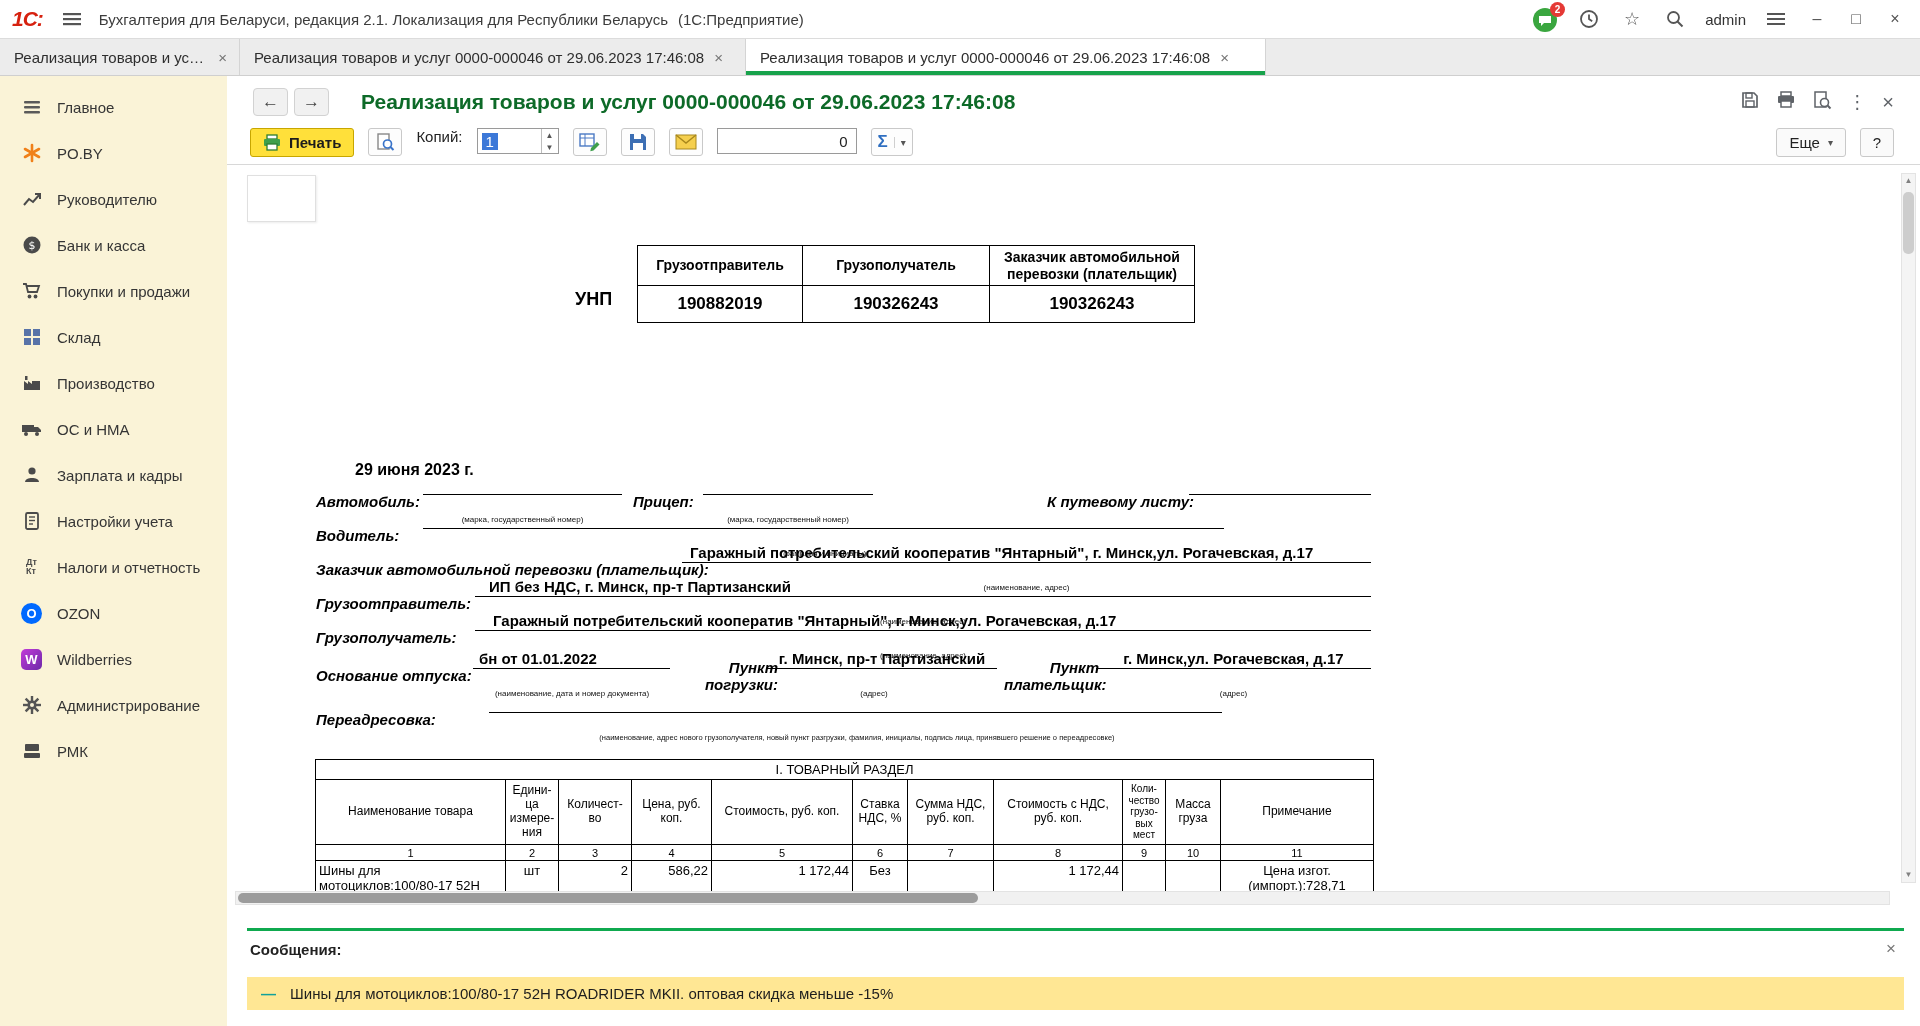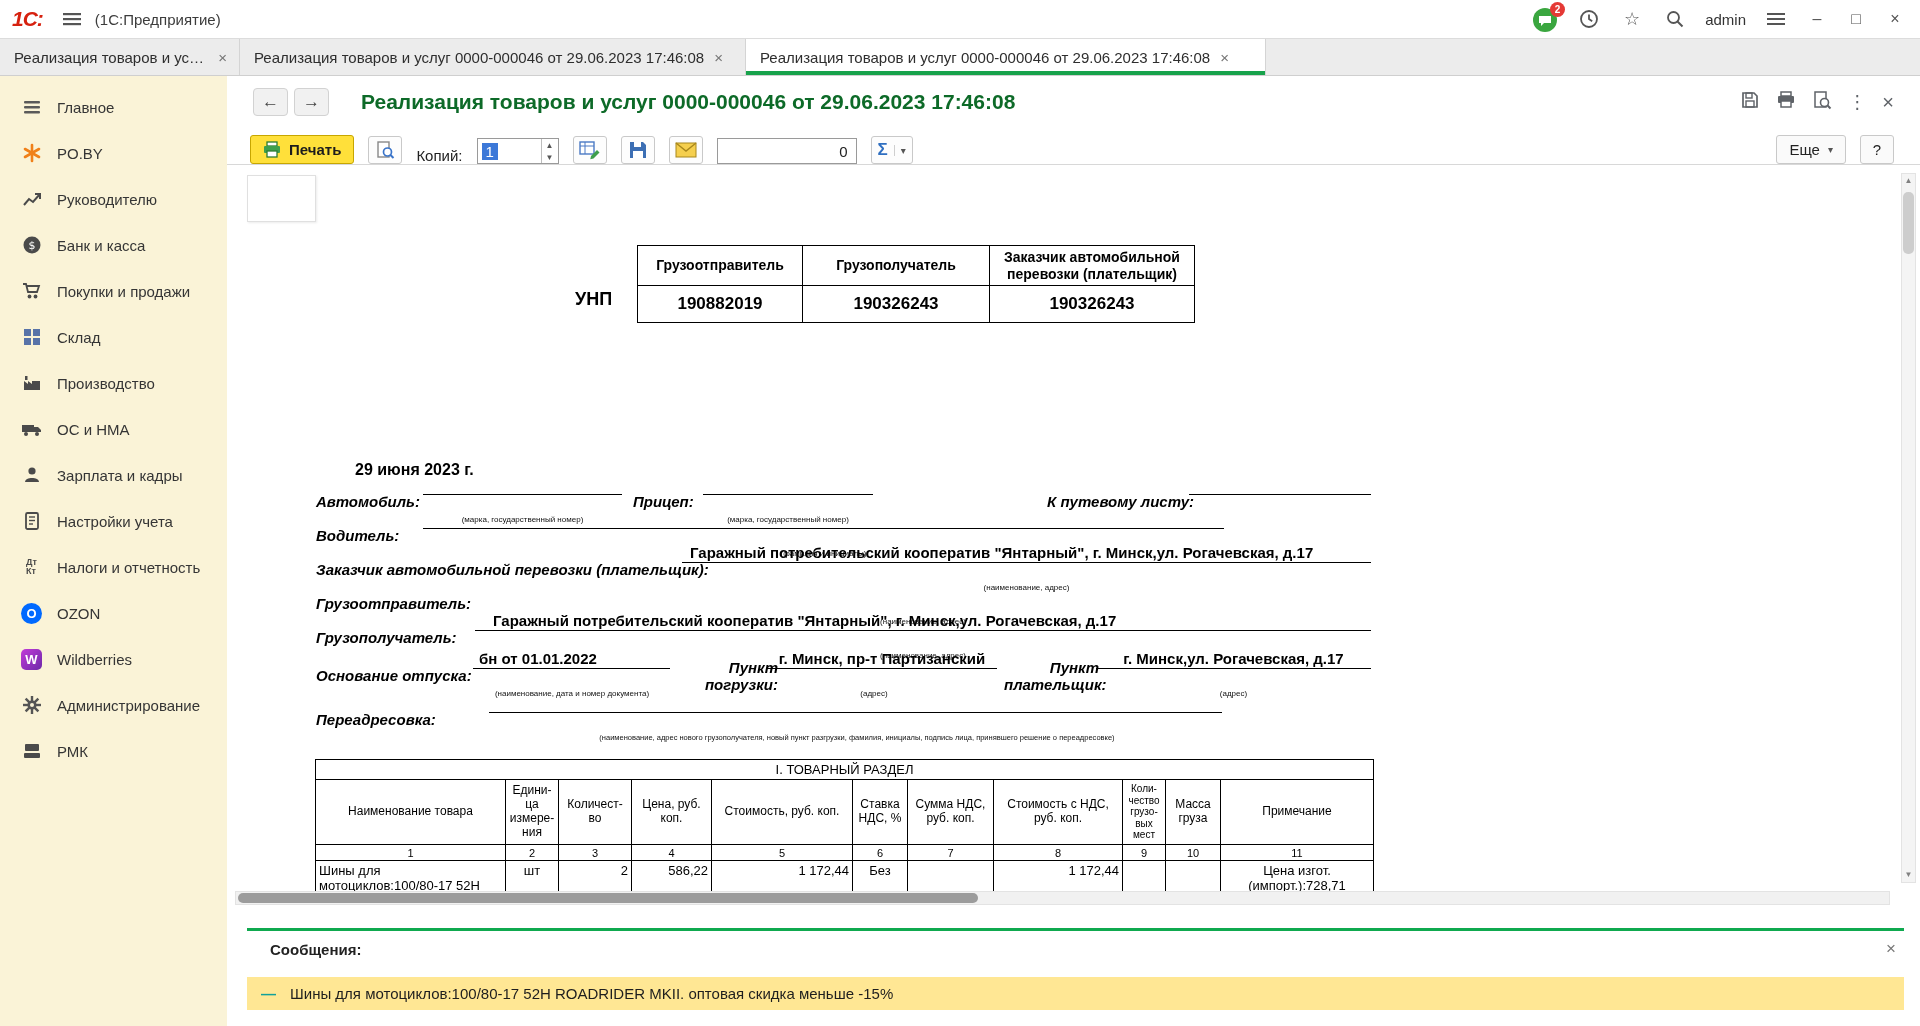--- a/index.html
+++ b/index.html
@@ -39,21 +39,21 @@
   .content { flex:1; display:flex; flex-direction:column; background:#fff; min-width:0; position:relative; }
 
   
   .form-header { height:52px; flex:none; display:flex; align-items:center; padding:0 26px 0 26px; }
   .navbtn { width:35px; height:28px; background:#f1f1f1; border:1px solid #d2d2d2; border-radius:4px; display:flex; align-items:center; justify-content:center; font-size:17px; color:#444; margin-right:6px; }
   .form-title { margin-left:26px; font-size:21px; color:#0d6a28; white-space:nowrap; overflow:hidden; }
   .fh-icons { margin-left:auto; display:flex; align-items:center; gap:16px; }
   .fh-icons .glyph { color:#5f6368; }
 
   
-  .toolbar { height:37px; flex:none; display:flex; align-items:flex-end; padding:0 26px 0 23px; border-bottom:1px solid #d8d8d8; gap:14px; }
+  .toolbar { height:37px; flex:none; display:flex; align-items:flex-start; padding:0 26px 0 23px; border-bottom:1px solid #d8d8d8; gap:14px; }
   .btn-print { height:29px; display:flex; align-items:center; gap:8px; padding:0 12px; background:#ffe03a; border:1px solid #c7a600; border-radius:3px; font-size:15px; font-weight:bold; color:#1c1c1c; }
   .tool-btn { height:28px; min-width:34px; display:flex; align-items:center; justify-content:center; background:#fdfdfd; border:1px solid #c9c9c9; border-radius:3px; padding:0 5px; }
   .copies-label { font-size:15px; color:#222; }
   .spinbox { width:82px; height:26px; border:1px solid #9a9a9a; display:flex; background:#fff; }
   .spin-val { flex:1; display:flex; align-items:center; padding-left:4px; font-size:15px; }
   .spin-val .sel { background:#3c78d8; color:#fff; padding:0 4px; }
   .spin-arrows { width:17px; border-left:1px solid #bdbdbd; display:flex; flex-direction:column; }
   .spin-arrows span { flex:1; font-size:8px; color:#555; display:flex; align-items:center; justify-content:center; }
   .counter-field { width:140px; height:26px; border:1px solid #9a9a9a; background:#fff; display:flex; align-items:center; justify-content:flex-end; padding-right:8px; font-size:15px; }
   .sigma-btn { height:28px; display:flex; align-items:center; border:1px solid #c9c9c9; border-radius:3px; background:#fdfdfd; padding:0 6px; gap:6px; }
@@ -96,41 +96,42 @@
   .vscroll .arr { font-size:8px; color:#808080; height:14px; line-height:14px; }
   .vscroll .track { flex:1; width:100%; position:relative; }
   .vscroll .thumb { position:absolute; left:1px; right:1px; top:4px; height:62px; background:#cdcdcd; border-radius:5px; }
   .hscroll { position:absolute; left:8px; right:30px; bottom:2px; height:14px; background:#f1f1f1; border:1px solid #e3e3e3; }
   .hscroll .thumb { position:absolute; left:2px; top:1px; height:10px; width:740px; background:#9c9c9c; border-radius:5px; }
 
   
   .bottom { flex:1; display:flex; flex-direction:column; min-height:0; }
   .splitter-gap { height:21px; }
   .splitter { height:3px; background:#0fa94f; margin:0 16px 0 20px; }
-  .msg-header { height:46px; position:relative; padding:10px 8px 0 23px;margin-left:20px; }
+  .msg-header { height:46px; position:relative; padding:10px 8px 0 23px; }
   .msg-title { font-size:15px; font-weight:bold; color:#222; }
   .msg-close { position:absolute; right:24px; top:8px; font-size:17px; color:#777; }
   .msg-bar { height:33px; margin:0 16px 0 20px; background:#ffe794; display:flex; align-items:center; padding-left:14px; gap:14px; }
   .msg-dash { color:#12a19a; font-weight:bold; font-size:15px; }
   .msg-text { font-size:15px; color:#1e1e1e; }
 </style>
 </head>
 <body>
 
 <div class="app">
 
   <header class="titlebar">
     <span class="logo">1С:</span>
     <span class="tb-icon">
       <svg width="18" height="14">
           <rect x="0" y="1" width="18" height="2.2" fill="#555"></rect>
           <rect x="0" y="6" width="18" height="2.2" fill="#555"></rect>
           <rect x="0" y="11" width="18" height="2.2" fill="#555"></rect>
         </svg>
     </span>
+    <span class="tb-title">Бухгалтерия для Беларуси, редакция 2.1. Локализация для Республики Беларусь</span>
     <span class="tb-app">(1С:Предприятие)</span>
     <div class="tb-right">
       <span class="notif">
         <svg width="27" height="27">
             <circle cx="13" cy="14" r="12" fill="#3aa63f"></circle>
             <path d="M7,10 h12 v7 h-7 l-3,3 v-3 h-2 z" fill="#fff"></path>
           </svg>
         <span class="badge">2</span>
       </span>
       <span class="tb-icon">
@@ -454,20 +455,21 @@
 
             <span class="flabel" style="left:89px;top:362px">Водитель:</span>
             <span class="fline" style="left:196px;top:344px;width:801px"></span>
             <div class="fcap" style="left:196px;top:384px;width:801px">(фамилия и инициалы)</div>
 
             <span class="flabel" style="left:89px;top:396px">Заказчик автомобильной перевозки (плательщик):</span>
             <span class="fline" style="left:455px;top:378px;width:689px;padding-left:8px">Гаражный потребительский кооператив "Янтарный", г. Минск,ул. Рогачевская, д.17</span>
             <div class="fcap" style="left:455px;top:418px;width:689px">(наименование, адрес)</div>
 
             <span class="flabel" style="left:89px;top:430px">Грузоотправитель:</span>
+            <span class="fline" style="left:248px;top:412px;width:896px;padding-left:14px">ИП без НДС, г. Минск, пр-т Партизанский</span>
             <div class="fcap" style="left:248px;top:452px;width:896px">(наименование, адрес)</div>
 
             <span class="flabel" style="left:89px;top:464px">Грузополучатель:</span>
             <span class="fline" style="left:248px;top:446px;width:896px;padding-left:18px">Гаражный потребительский кооператив "Янтарный", г. Минск,ул. Рогачевская, д.17</span>
             <div class="fcap" style="left:248px;top:486px;width:896px">(наименование, адрес)</div>
 
             <span class="flabel" style="left:89px;top:502px">Основание отпуска:</span>
             <span class="fline" style="left:246px;top:484px;width:197px;padding-left:6px">бн от 01.01.2022</span>
             <div class="fcap" style="left:230px;top:524px;width:230px">(наименование, дата и номер документа)</div>
             <span class="flabel2" style="left:456px;top:494px">Пункт погрузки:</span>

